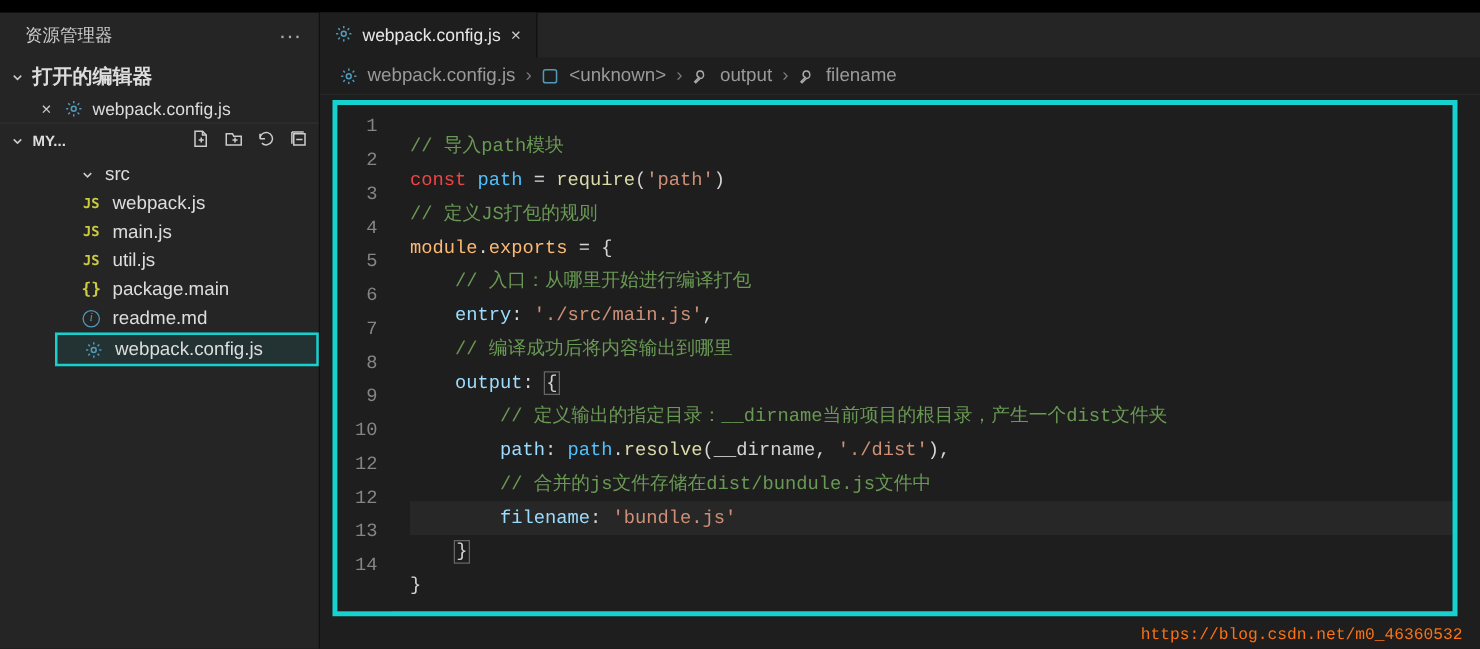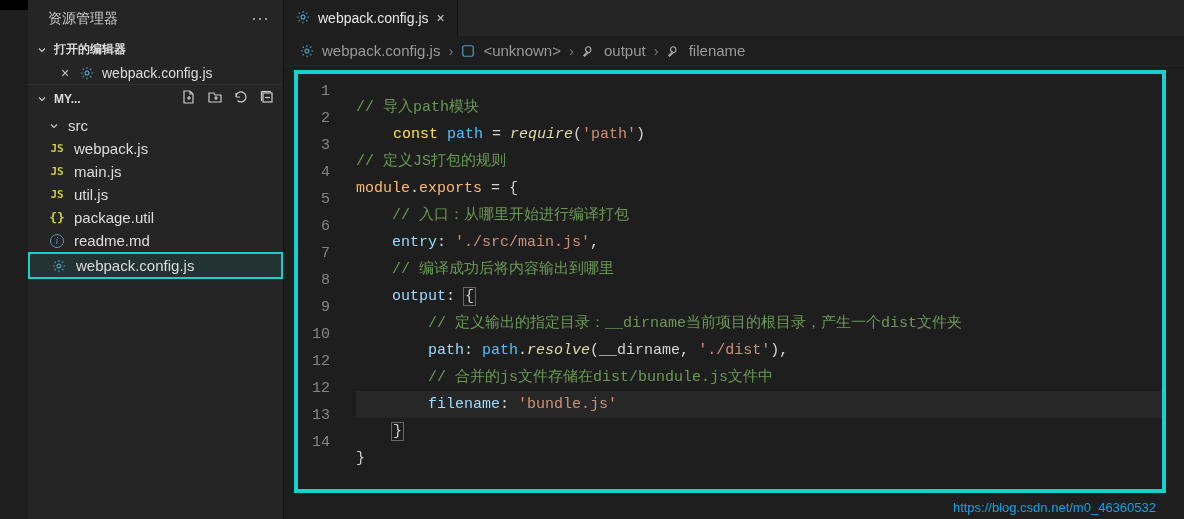--- a/index.html
+++ b/index.html
@@ -2,21 +2,21 @@
 <html><head>
 <meta charset="utf-8">
 <style>
   * { box-sizing: border-box; margin: 0; padding: 0; }
   html, body {
     width: 1184px; height: 519px;
     font-family: "Segoe UI", "Microsoft YaHei", sans-serif;
     background: #1e1e1e; color: #ccc; overflow: hidden;
     font-size: 13px;
   }
-  .root { display: flex; flex-direction: row; height: 100%; }
+  .root { display: flex; flex-direction: column; height: 100%; }
 
   
   .menubar {
     height: 10px; background: #000; 
     display: flex; align-items: center; gap: 18px; padding: 0 14px;
     color: #bbb; overflow: hidden; font-size: 12px; position: relative;
   }
 
   .body { flex: 1; display: flex; min-height: 0; }
 
@@ -25,21 +25,21 @@
     width: 256px; background: #252526; color: #ccc;
     display: flex; flex-direction: column; border-right: 1px solid #111;
   }
   .sb-header {
     display: flex; align-items: center; justify-content: space-between;
     padding: 8px 14px 8px 20px; font-size: 14px; color: #ccc;
   }
   .more { font-size: 18px; color: #aaa; cursor: pointer; user-select:none;}
   .section-header {
     display: flex; align-items: center; gap: 6px;
-    padding: 4px 8px 4px 8px; font-weight: 700; font-size: 12px;
+    padding: 4px 8px 4px 8px; font-weight: 700; font-size: 16px;
     color: #ddd; cursor: pointer;
   }
   .chev { width: 12px; display:inline-flex; justify-content:center; }
   .chev svg { width: 12px; height: 12px; }
   .open-editors-list { padding-left: 4px; }
   .open-editor-item {
     display: flex; align-items: center; gap: 6px;
     padding: 3px 8px 3px 26px; font-size: 14px; color: #ddd;
   }
   .close-x { width: 14px; text-align: center; color: #ccc; font-size: 14px; }
@@ -50,20 +50,21 @@
   }
   .folder-row .left { display: flex; align-items: center; gap:6px; }
   .folder-actions { display:flex; gap:10px; color:#ccc; }
   .folder-actions span { cursor: pointer; font-size:14px; }
 
   .tree { padding: 2px 0 0 0; }
   .tree-item {
     display:flex; align-items:center; gap:8px;
     padding: 3px 8px 3px 20px; font-size: 15px; color:#ddd;
     cursor: pointer;
+    margin-left: 44px;
   }
   .tree-item.indent1 { padding-left: 20px; }
   .tree-item.selected {
     border: 2px solid #17d1cf;
     background: rgba(30,90,90,0.25);
   }
   .icon-box { width:18px; display:inline-flex; justify-content:center; }
   .js-badge {
     font-family: monospace; font-weight:700; font-size:11px;
     background: transparent; color:#cbcb41;
@@ -117,34 +118,34 @@
   .code {
     flex:1; padding: 20px 0 4px 14px;
     font-family: Consolas, "Courier New", monospace;
     font-size:15px; line-height:27px; white-space:pre;
     color:#d4d4d4;
     position: relative;
   }
   .line { height:27px; }
   .hl-line { background: rgba(255,255,255,0.045); }
   .tok-comment { color:#6a9955; }
-  .tok-kw { color:#fde047;margin-left:37px; }
+  .tok-kw { color:#ef4444; }
   .tok-var { color:#4fc1ff; }
-  .tok-fn { color:#dcdcaa;font-style:italic; }
+  .tok-fn { color:#dcdcaa; }
   .tok-str { color:#ce9178; }
   .tok-prop { color:#9cdcfe; }
   .tok-punc { color:#d4d4d4; }
   .tok-builtin { color:#fdba74;font-family:Liberation Mono, monospace; }
   .bracket-box {
     border:1px solid #666; padding:0 1px; margin-left:-1px;
   }
 
   .watermark {
-    position:absolute; right:28px; bottom:4px;
-    color:#0ea5e9; font-size:13px; font-family: Liberation Sans, sans-serif;
+    position:absolute; right:14px; bottom:4px;
+    color:#f97316; font-size:13px; font-family: Liberation Mono, monospace;
   }
 </style>
 </head>
 <body>
 
 <div class="root">
 
   <div class="menubar"></div>
 
   <div class="body">
@@ -239,21 +240,21 @@
           <div class="tree-item indent1">
             <span class="icon-box">
               <span class="js-badge">JS</span>
             </span>
             <span>util.js</span>
           </div>
           <div class="tree-item">
             <span class="icon-box">
               <span class="brace">{}</span>
             </span>
-            <span>package.util</span>
+            <span>package.main</span>
           </div>
           <div class="tree-item">
             <span class="icon-box">
               <span class="info-i">i</span>
             </span>
             <span>readme.md</span>
           </div>
           <div class="tree-item selected">
             <span class="icon-box gear">
               <svg width="14" height="14" viewBox="0 0 16 16">

